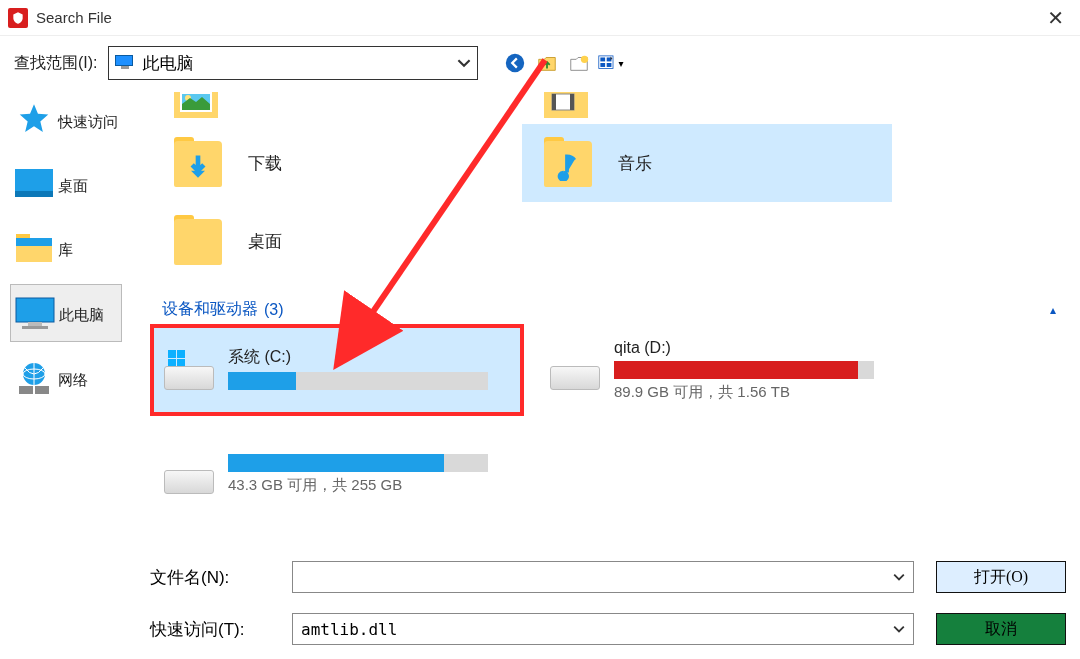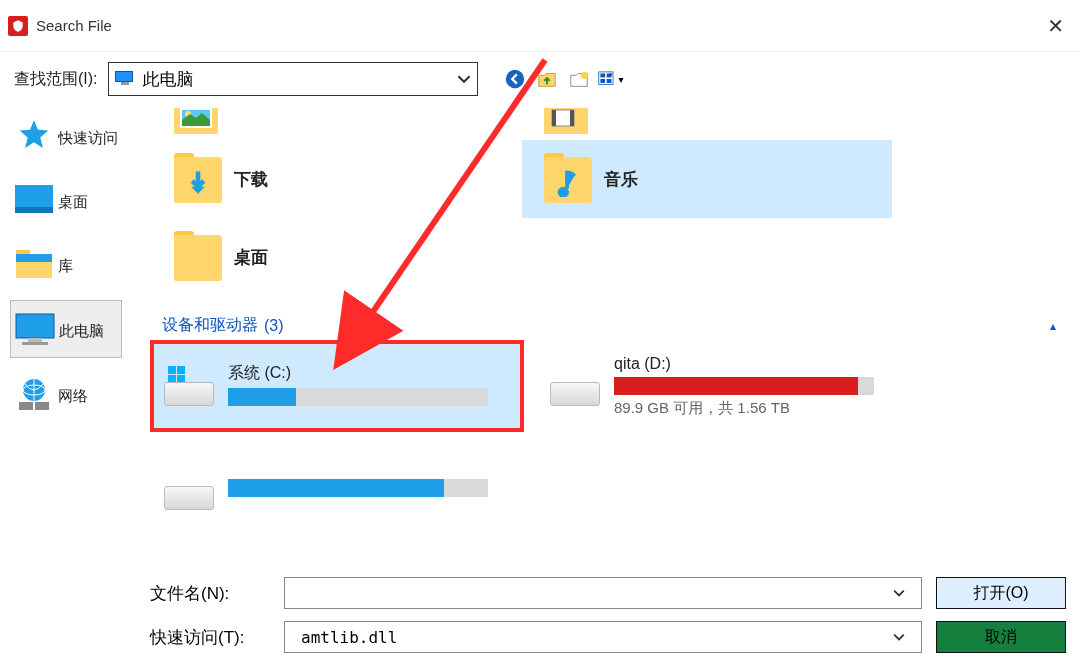--- a/index.html
+++ b/index.html
@@ -1,19 +1,19 @@
 <!DOCTYPE html>
 <html><head>
 <meta charset="utf-8">
 <style>
 * { box-sizing: border-box; margin: 0; padding: 0; font-family: "Microsoft YaHei", Arial, sans-serif; }
 body { width: 1080px; height: 659px; background: #fff; overflow: hidden; position: relative; }
 
 
-.titlebar { height: 52px; display: flex; align-items: center; padding: 0 8px; border-bottom: 1px solid #eee; }
+.titlebar { height: 36px; display: flex; align-items: center; padding: 0 8px; border-bottom: 1px solid #eee; }
 .appicon { width: 20px; height: 20px; background: #d81e1e; display: flex; align-items: center; justify-content: center; border-radius: 2px; margin-right: 8px; }
 .appicon svg { width: 14px; height: 14px; }
 .title { font-size: 15px; color: #333; }
 .closebtn { margin-left: auto; font-size: 20px; color: #333; padding: 0 8px; cursor: pointer; }
 
 
 .toolbar { display: flex; align-items: center; padding: 10px 14px 4px 14px; gap: 10px; }
 .lookin-label { font-size: 16px; color: #222; }
 .lookin-select { display: flex; align-items: center; border: 1px solid #333; height: 34px; width: 370px; padding: 0 6px; background: #fff; }
 .pcicon { width: 20px; height: 16px; margin-right: 8px; position: relative; }
@@ -26,21 +26,21 @@
 
 .body { display: flex; height: calc(100% - 36px - 48px - 108px); }
 .sidebar { width: 132px; display: flex; flex-direction: column; align-items: center; padding-top: 8px; gap: 8px; }
 .navitem { width: 112px; display: flex; flex-direction: row; align-items: center; padding: 8px 0; cursor: pointer; }
 .navitem.selected { background: #eee; border: 1px solid #bbb; }
 .navicon { width: 48px; height: 40px; display: flex; align-items: center; justify-content: center; }
 .navlabel { font-size: 15px; color: #222; margin-top: 4px; }
 
 .content { flex: 1; position: relative; padding-left: 20px; padding-top: 4px; overflow: hidden; }
 .folders { display: flex; flex-wrap: wrap; }
-.folderitem { width: 370px; height: 78px; display: flex; align-items: center; padding-left: 20px; gap: 10px; font-weight: bold; }
+.folderitem { width: 370px; height: 78px; display: flex; align-items: center; padding-left: 20px; gap: 24px; }
 .folderitem.sel { background: #cfeaff; }
 .ficon { width: 52px; height: 52px; position: relative; }
 .ficon .folder { position: absolute; inset: 4px 2px 2px 2px; background: #ffd66b; border-radius: 4px 4px 2px 2px; }
 .ficon .foldertab { position: absolute; left: 2px; top: 0; width: 20px; height: 8px; background: #ffc943; border-radius: 3px 3px 0 0; }
 .fname { font-size: 17px; color: #222; }
 
 
 .firstrow { height: 36px; display: flex; }
 .firstrow .folderitem { height: 36px; align-items: flex-end; padding-bottom: 4px; }
 .firstrow .ficon { height: 28px; width: 48px; }
@@ -61,24 +61,24 @@
 .driveicon .winlogo div { position: absolute; width: 8px; height: 8px; background: #0cb0ff; }
 .driveicon .winlogo .a{left:0;top:0}.driveicon .winlogo .b{left:9px;top:0}.driveicon .winlogo .c{left:0;top:9px}.driveicon .winlogo .d{left:9px;top:9px}
 .drivetxt { flex: 1; }
 .drivename { font-size: 16px; color: #222; margin-bottom: 4px; }
 .bar { width: 260px; height: 18px; background: #d9d9d9; position: relative; margin-bottom: 4px; }
 .bar .fill { position: absolute; left: 0; top: 0; bottom: 0; }
 .drivestat { font-size: 15px; color: #666; }
 
 
 .footer { padding: 10px 14px 0 150px; }
-.frow { display: flex; align-items: center; margin-bottom: 12px; gap: 14px; }
+.frow { display: flex; align-items: center; margin-bottom: 20px; gap: 22px; }
 .flabel { font-size: 17px; width: 120px; }
-.finput { flex: 1; max-width: 680px; height: 32px; border: 1px solid #888; padding: 0 16px; font-size: 16px; display: flex; align-items: center; justify-content: space-between; }
-.fbtn { width: 130px; height: 32px; border: 1px solid #111; background: #ddeeff; font-size: 16px; text-align: center; line-height: 30px; cursor: pointer; }
+.finput { flex: 1; max-width: 680px; height: 32px; border: 1px solid #888; padding: 0 8px; font-size: 16px; display: flex; align-items: center; justify-content: space-between; }
+.fbtn { width: 130px; height: 32px; border: 1px solid #111; background: #ddeeff; font-size: 16px; text-align: center; line-height: 30px; cursor: pointer; font-family: Liberation Serif, serif; }
 .fbtn.cancel { background: #15803d; }
 
 
 .arrow { position: absolute; pointer-events: none; z-index: 50; }
 </style>
 </head>
 <body>
 
 <div class="titlebar">
   <div class="appicon">
@@ -285,20 +285,21 @@
         </div>
       </div>
       <div class="drive">
         <div class="driveicon">
             <div class="body"></div>
           </div>
         <div class="drivetxt">
           <div class="bar">
               <div class="fill" style="width:83%;background:#1e9fe8"></div>
             </div>
+          <div class="drivestat">43.3 GB 可用，共 255 GB</div>
         </div>
       </div>
     </div>
 
   </div>
 </div>
 
 <div class="footer">
   <div class="frow">
     <div class="flabel">文件名(N):</div>

